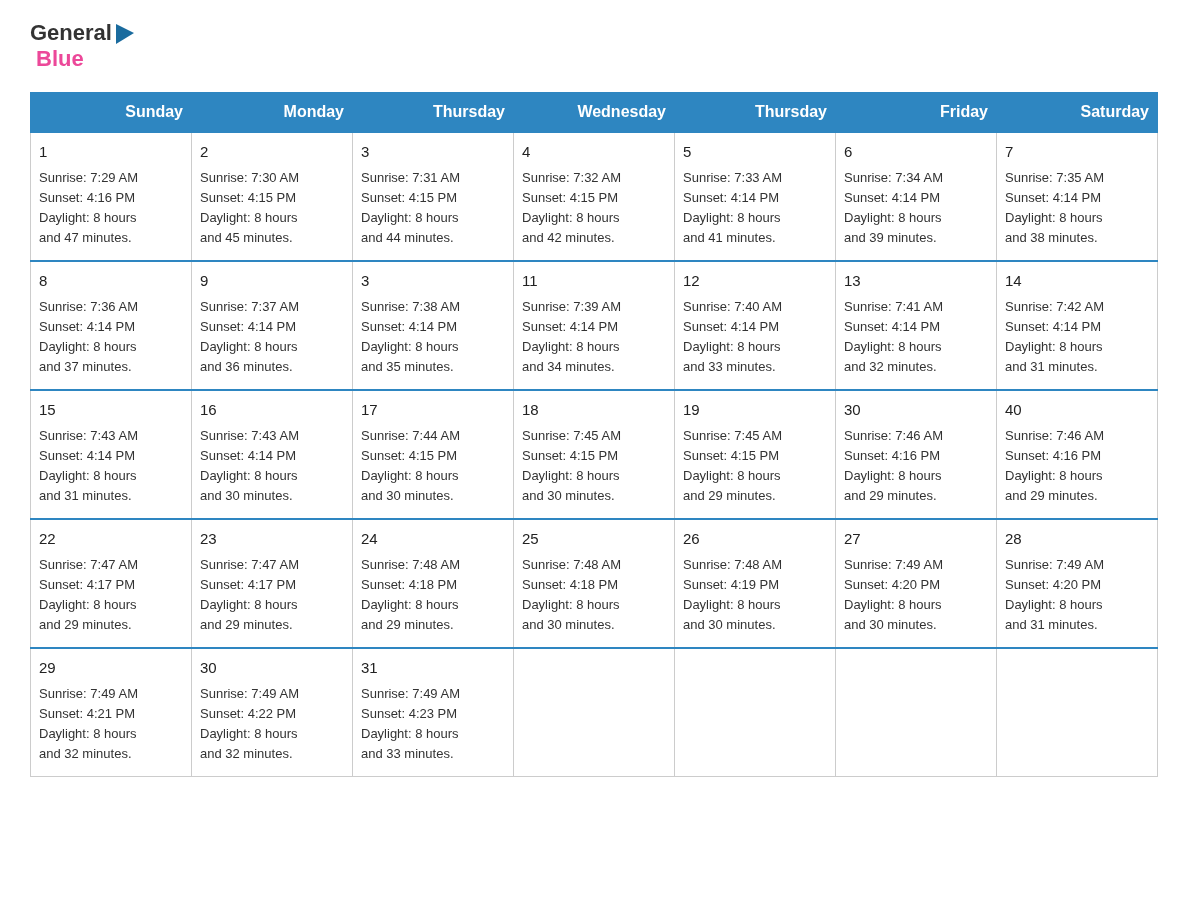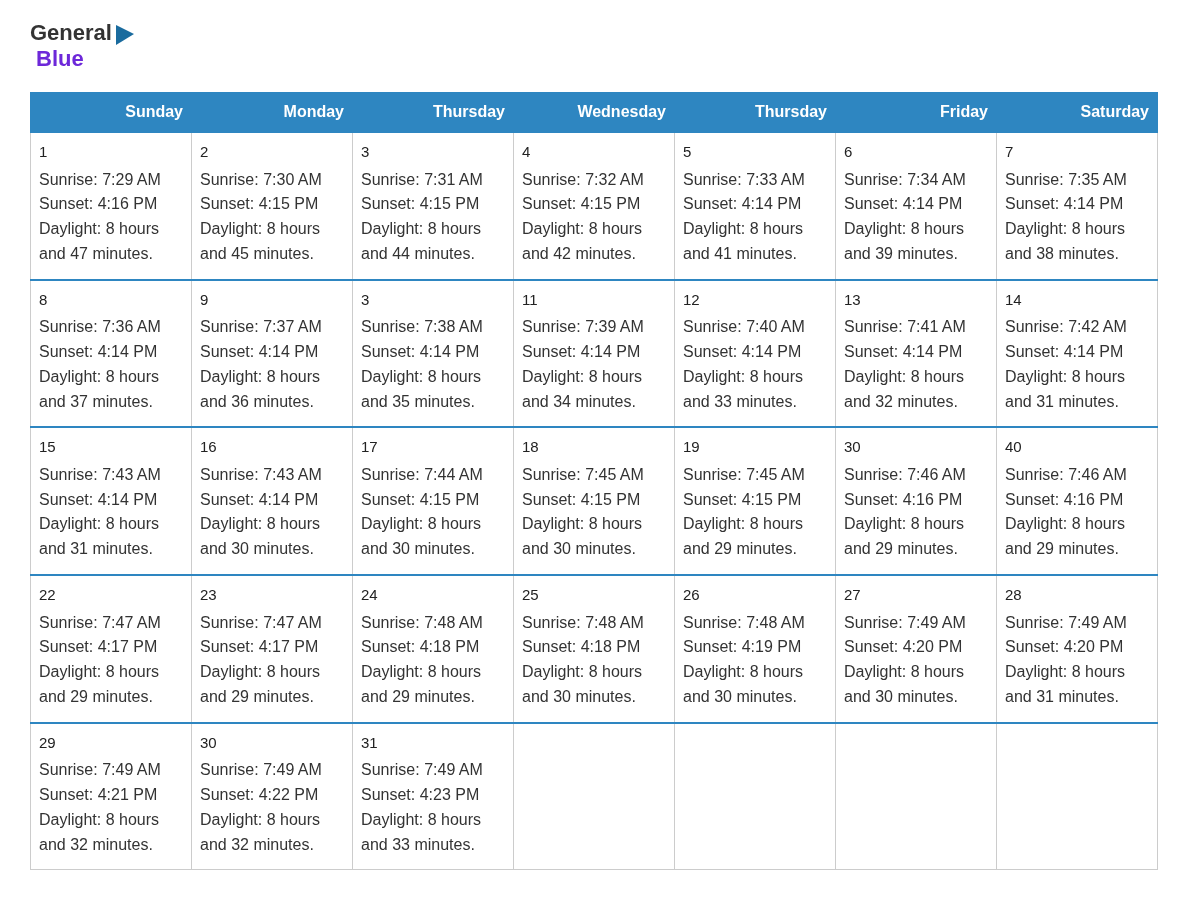--- a/index.html
+++ b/index.html
@@ -22,21 +22,21 @@
       gap: 4px;
     }
     .logo-text-general {
       font-size: 22px;
       font-weight: bold;
       color: #333;
     }
     .logo-blue {
       font-size: 22px;
       font-weight: bold;
-      color: #6d28d9;
+      color: #ec4899;
       margin-left: 2px;
     }
     .logo-block {
       display: flex;
       flex-direction: column;
     }
     .title-block {
       text-align: right;
     }
     .month-title {
@@ -76,35 +76,35 @@
       border-top: 2px solid #2e86c1;
     }
     .day-num {
       font-size: 15px;
       font-weight: normal;
       color: #222;
       display: block;
       margin-bottom: 4px;
     }
     .day-info {
-      font-size: 16px;
+      font-size: 13px;
       color: #333;
       line-height: 1.55;
     }
     .empty-cell {
       background: #fff;
     }
   </style>
 </head>
 <body>
 
 <div class="header">
   <div class="logo">
     <div class="logo-block">
-      <div style="display:flex;align-items:center;">
+      <div style="display:flex;align-items:flex-start;">
         <span class="logo-text-general">General</span>
         <svg width="22" height="22" viewBox="0 0 22 22" style="margin-left:2px;margin-top:2px;">
           <polygon points="2,2 20,11 2,22" fill="#1a6b9e"></polygon>
         </svg>
       </div>
       <div style="display:flex;align-items:center;margin-left:4px;">
         <span class="logo-blue">Blue</span>
       </div>
     </div>
   </div>

